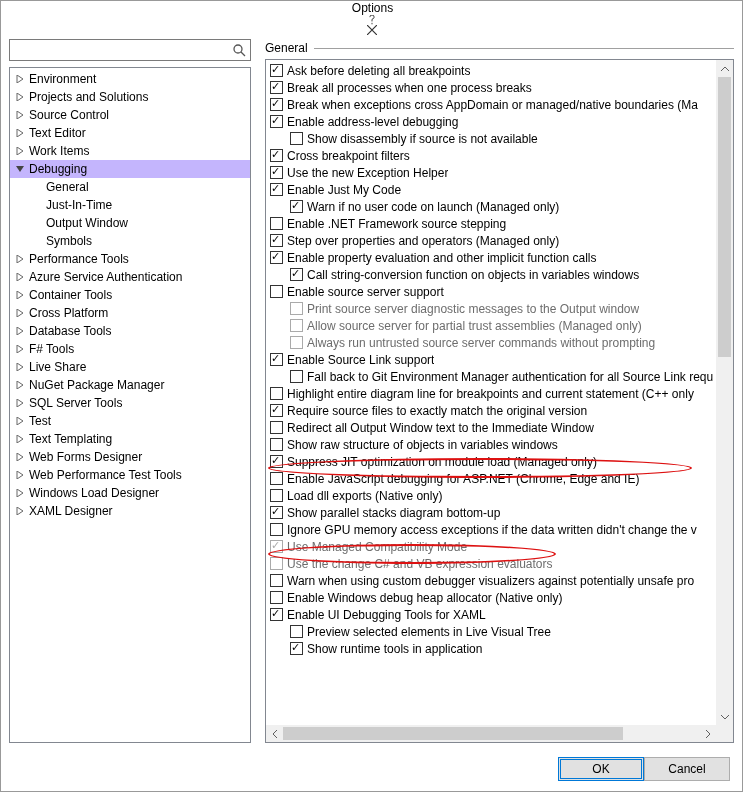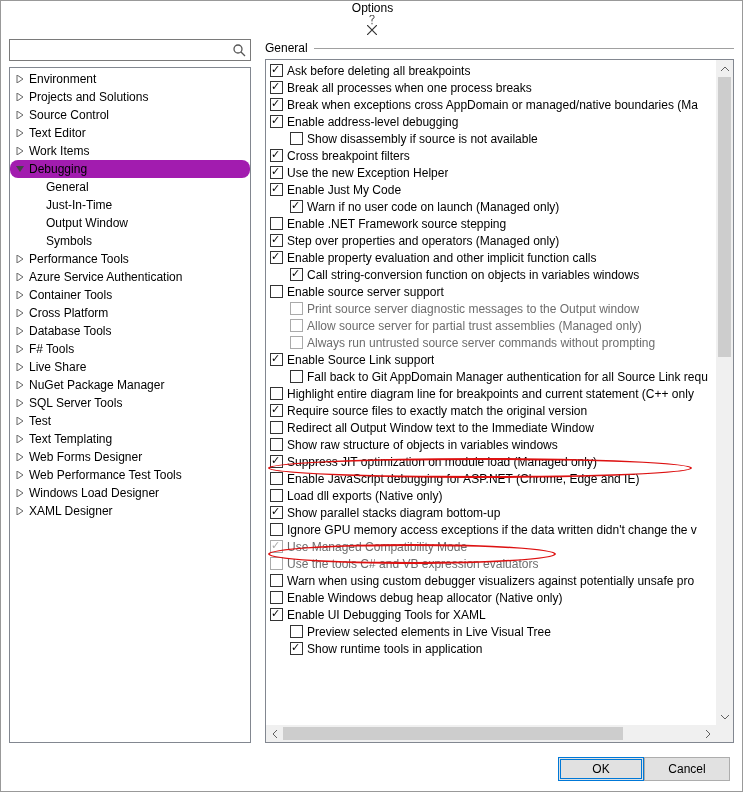--- a/index.html
+++ b/index.html
@@ -18,21 +18,21 @@
 .left { width: 242px; display: flex; flex-direction: column; }
 .search { display: flex; align-items: center; border: 1px solid #7a7a7a; height: 22px; padding: 0 4px; margin-bottom: 6px; }
 .search input { flex: 1; border: none; outline: none; height: 18px; background: transparent; }
 .search .sicon { width: 14px; height: 14px; }
 
 .tree { border: 1px solid #828790; flex: 1; overflow: auto; padding: 2px 0; }
 .tree-item { display: flex; align-items: center; height: 18px; padding-left: 4px; white-space: nowrap; }
 .tree-item .exp { width: 12px; height: 12px; margin-right: 3px; display: inline-flex; align-items: center; justify-content: center; }
 .tree-item .exp svg { width: 8px; height: 8px; }
 .tree-item.child { padding-left: 36px; }
-.tree-item.selected { background: #a21caf; border-radius: 8px; }
+.tree-item.selected { background: #c4b5fd; }
 
 
 .right { flex: 1; display: flex; flex-direction: column; min-width: 0; }
 .section-head { display: flex; align-items: center; height: 18px; margin-bottom: 2px; }
 .section-head .lbl { padding-right: 6px; }
 .section-head .line { flex: 1; height: 1px; background: #a0a0a0; }
 
 .opts-outer { flex: 1; border: 1px solid #828790; position: relative; overflow: hidden; }
 .opts { position: absolute; inset: 0 17px 17px 0; overflow: hidden; padding: 2px 0 2px 2px; }
 .opt { display: flex; align-items: center; height: 17px; white-space: nowrap; overflow: hidden; }
@@ -348,21 +348,21 @@
           <div class="opt i2 disabled">
             <span class="cb"></span>
             <span class="txt">Always run untrusted source server commands without prompting</span>
           </div>
           <div class="opt i1">
             <span class="cb checked"></span>
             <span class="txt">Enable Source Link support</span>
           </div>
           <div class="opt i2">
             <span class="cb"></span>
-            <span class="txt">Fall back to Git AppDomain Manager authentication for all Source Link requ</span>
+            <span class="txt">Fall back to Git Environment Manager authentication for all Source Link requ</span>
           </div>
           <div class="opt i1">
             <span class="cb"></span>
             <span class="txt">Highlight entire diagram line for breakpoints and current statement (C++ only</span>
           </div>
           <div class="opt i1">
             <span class="cb checked"></span>
             <span class="txt">Require source files to exactly match the original version</span>
           </div>
           <div class="opt i1">
@@ -392,21 +392,21 @@
           <div class="opt i1">
             <span class="cb"></span>
             <span class="txt">Ignore GPU memory access exceptions if the data written didn't change the v</span>
           </div>
           <div class="opt i1 disabled">
             <span class="cb checked"></span>
             <span class="txt">Use Managed Compatibility Mode</span>
           </div>
           <div class="opt i1 disabled">
             <span class="cb"></span>
-            <span class="txt">Use the tools C# and VB expression evaluators</span>
+            <span class="txt">Use the change C# and VB expression evaluators</span>
           </div>
           <div class="opt i1">
             <span class="cb"></span>
             <span class="txt">Warn when using custom debugger visualizers against potentially unsafe pro</span>
           </div>
           <div class="opt i1">
             <span class="cb"></span>
             <span class="txt">Enable Windows debug heap allocator (Native only)</span>
           </div>
           <div class="opt i1">

